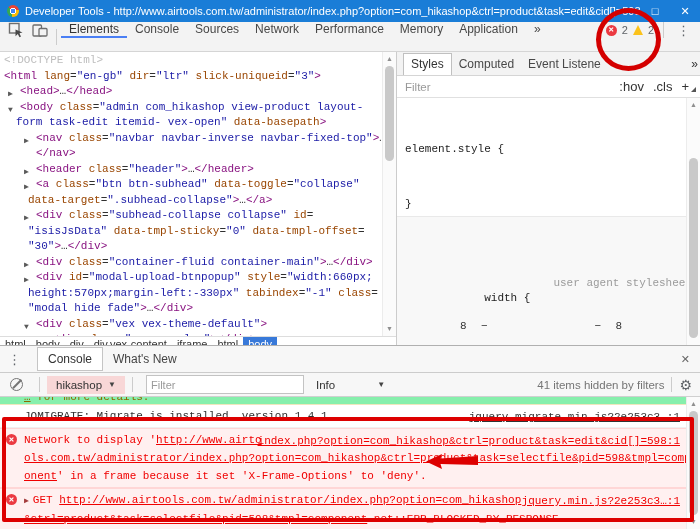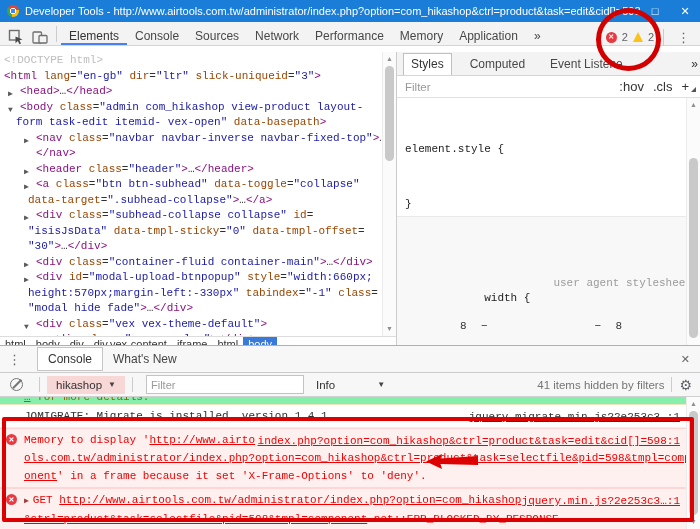--- a/index.html
+++ b/index.html
@@ -8,22 +8,22 @@
   
   .titlebar{position:absolute;left:0;top:0;right:0;height:22px;background:#1a7dd7;color:#fff;
             display:flex;align-items:center;font-size:11px;}
   .chrome-logo{width:12px;height:12px;border-radius:50%;margin:0 6px 0 7px;flex:none;
     background:radial-gradient(circle at center,#4285f4 0 2.2px,#fff 2.2px 3.4px,rgba(0,0,0,0) 3.4px),
                conic-gradient(from -45deg,#e94335 0 120deg,#fbbc04 0 240deg,#34a853 0 360deg);}
   .title-text{white-space:nowrap;overflow:hidden;flex:1;}
   .win-btn{width:30px;height:22px;display:flex;align-items:center;justify-content:center;
            font-size:11px;color:#fff;flex:none;}
   
-  .tabbar{position:absolute;left:0;top:22px;right:0;height:24px;background:#f3f3f3;
-          border-bottom:1px solid #d5d5d5;display:flex;align-items:flex-end;font-size:12px;color:#484848;box-sizing:border-box;}
+  .tabbar{position:absolute;left:0;top:22px;right:0;height:30px;background:#f3f3f3;
+          border-bottom:1px solid #d5d5d5;display:flex;align-items:flex-start;font-size:12px;color:#484848;box-sizing:border-box;}
   .tb-icons{display:flex;align-items:center;padding:0 4px 0 8px;gap:8px;}
   .tb-sep{width:1px;height:16px;background:#ccc;align-self:center;margin:0 4px;}
   .dt-tab{display:flex;align-items:center;padding:0 8px;cursor:default;border-bottom:2px solid rgba(0,0,0,0);}
   .dt-tab.active{color:#333;border-bottom:2px solid #4a7ff5;}
   .tb-right{margin-left:auto;display:flex;align-items:center;gap:5px;padding-right:6px;}
   .err-badge-ic{width:11px;height:11px;border-radius:50%;background:#eb3941;color:#fff;
      display:inline-flex;align-items:center;justify-content:center;font-size:7px;font-weight:bold;}
   .warn-tri{width:0;height:0;border-left:5.5px solid rgba(0,0,0,0);border-right:5.5px solid rgba(0,0,0,0);
      border-bottom:10px solid #fbc21b;display:inline-block;}
   .cnt{font-size:11px;color:#5f6368;}
@@ -203,21 +203,21 @@
           <div class="crumb">div</div>
           <div class="crumb">div.vex-content</div>
           <div class="crumb">iframe</div>
           <div class="crumb">html</div>
           <div class="crumb active">body</div>
         </div>
     </div>
 
     <div class="styles-panel">
       <div class="stabs">
-        <div id="st-tabs" style="display:flex;align-items:flex-end;flex:1;gap:11px;">
+        <div id="st-tabs" style="display:flex;align-items:flex-end;flex:1;">
             <div class="stab active">Styles</div>
             <div class="stab">Computed</div>
             <div class="stab">Event Listene</div>
           </div>
         <span class="stab-more">»</span>
       </div>
       <div class="filter-row">
         <span class="filter-ph">Filter</span>
         <span class="pseudo">:hov</span>
         <span class="pseudo">.cls</span>
@@ -293,21 +293,21 @@
         <div class="msg-warnclip">
           <div class="mline"><span class="lnk">…</span><span> for more details.</span></div>
         </div>
         <div class="msg">
           <span class="src">jquery-migrate.min.js?2e253c3…:1</span>
           <div class="mline"><span>JQMIGRATE: Migrate is installed, version 1.4.1</span></div>
         </div>
         <div class="msg msg-error">
           <span class="err-ic">✕</span>
           <span class="src">index.php?option=com_hikashop&amp;ctrl=product&amp;task=edit&amp;cid[]=598:1</span>
-          <div class="mline"><span>Memory to display '</span><span class="lnk">http://www.airto</span></div>
+          <div class="mline"><span>Network to display '</span><span class="lnk">http://www.airto</span></div>
           <div class="mline"><span class="lnk">ols.com.tw/administrator/index.php?option=com_hikashop&amp;ctrl=product&amp;task=selectfile&amp;pid=598&amp;tmpl=comp</span></div>
           <div class="mline"><span class="lnk">onent</span><span>' in a frame because it set 'X-Frame-Options' to 'deny'.</span></div>
         </div>
         <div class="msg msg-error">
           <span class="err-ic">✕</span>
           <span class="src">jquery.min.js?2e253c3…:1</span>
           <div class="mline"><span class="expand">▶</span><span>GET </span><span class="lnk">http://www.airtools.com.tw/administrator/index.php?option=com_hikashop</span></div>
           <div class="mline"><span class="lnk">&amp;ctrl=product&amp;task=selectfile&amp;pid=598&amp;tmpl=component</span><span> net::ERR_BLOCKED_BY_RESPONSE</span></div>
         </div>
       </div>

